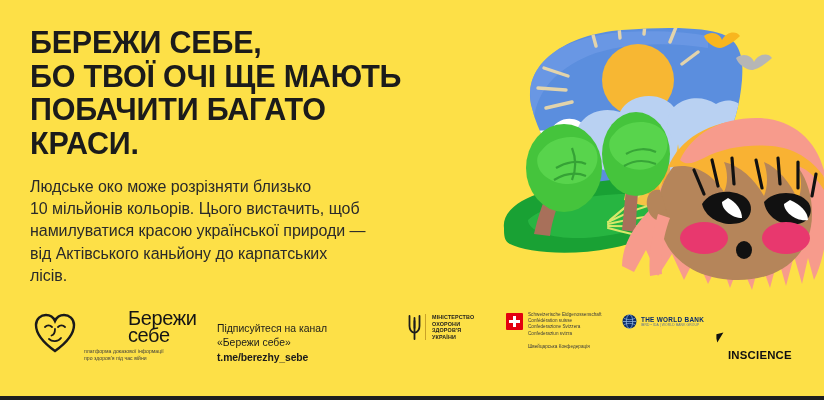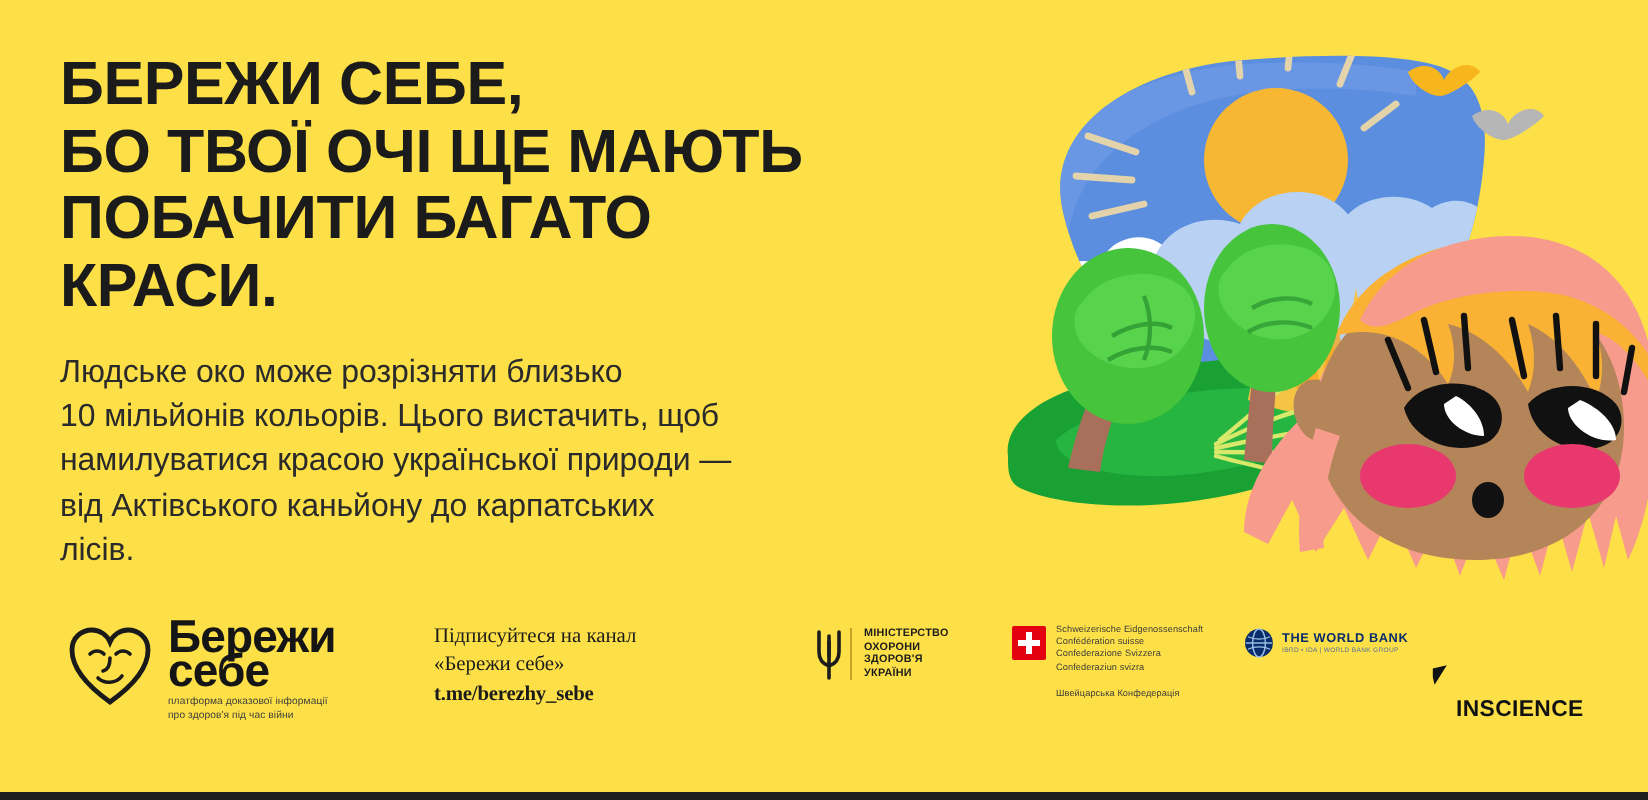--- a/index.html
+++ b/index.html
@@ -86,44 +86,45 @@
     top: 10px;
     display: flex;
     align-items: flex-start;
     gap: 7px;
   }
   .brand-heart { width: 44px; height: 42px; flex: 0 0 auto; margin-top: 2px;}
   .brand-heart svg { display:block; width:100%; height:100%; }
   .brand-words { display: flex; flex-direction: column; }
   .brand-name {
     font-family: "Liberation Sans", sans-serif;
-    font-weight: bold;
-    font-size: 23px;
+    font-weight: normal;
+    font-size: 20px;
     line-height: 17px;
     letter-spacing: -0.4px;
     color: #151515;
     white-space: pre-line;
+    margin-left: 44px;
   }
   .brand-tagline {
     margin-top: 4px;
     font-family: "Liberation Sans", sans-serif;
     font-size: 5.1px;
     line-height: 6.6px;
     color: #3d3d3d;
     letter-spacing: 0.05px;
     white-space: pre-line;
   }
 
   
   .telegram {
     position: absolute;
     left: 217px;
-    top: 12px;
+    top: 22px;
     width: 150px;
-    font-family: Liberation Serif, serif;
+    font-family: Liberation Sans, sans-serif;
     font-size: 10.4px;
     line-height: 14.4px;
     color: #1b1b1b;
   }
   .telegram .tg-line { display: block; }
   .telegram .tg-link { font-weight: bold; letter-spacing: -0.1px; }
 
   
   .ministry {
     position: absolute;

